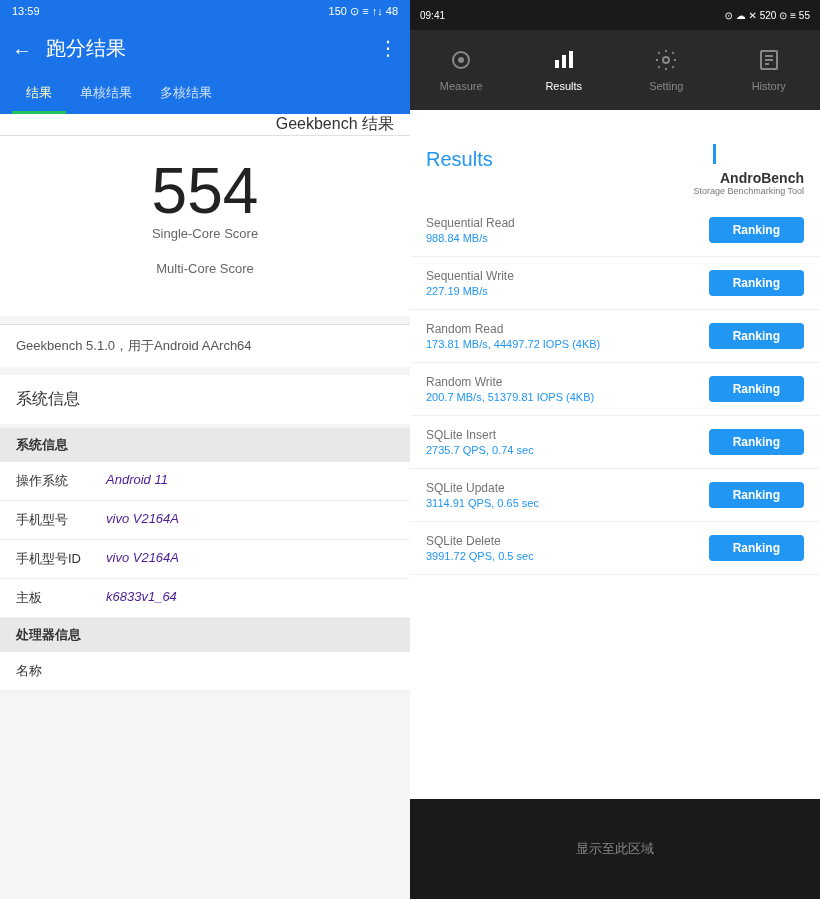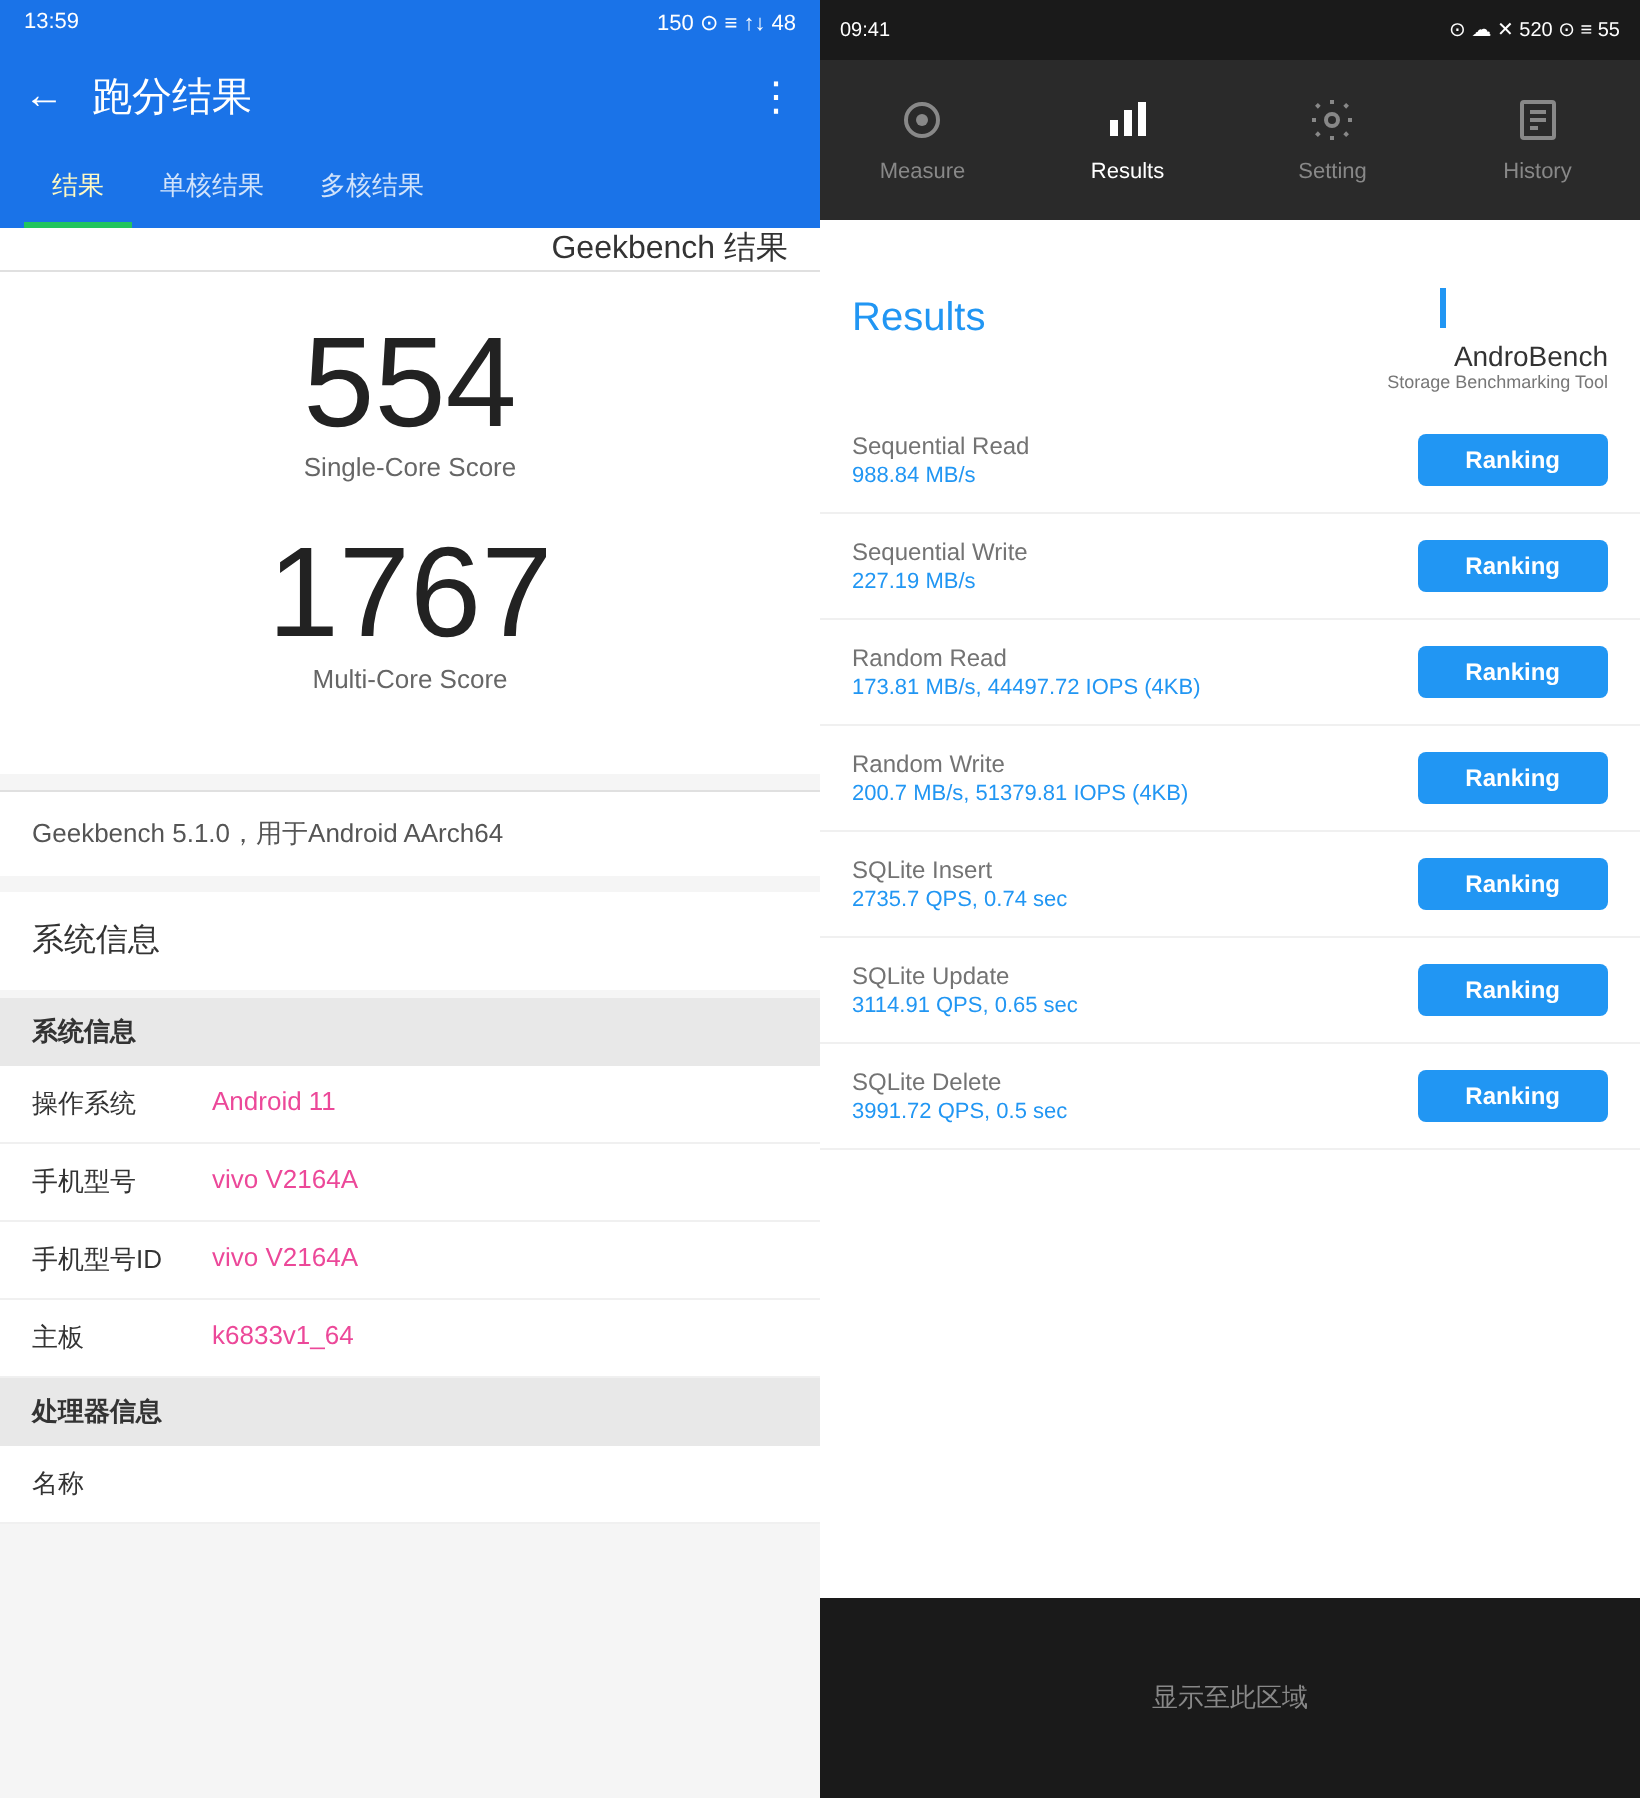--- a/index.html
+++ b/index.html
@@ -150,22 +150,23 @@
       font-size: 13px;
     }
 
     .info-row .key {
       color: #333;
       width: 90px;
       flex-shrink: 0;
     }
 
     .info-row .value {
-      color: #ec4899;
-      flex: 1;
+      color: #4c1d95;
+      flex: 1;
+      font-style: italic;
     }
 
     
     .right-panel {
       width: 410px;
       height: 899px;
       background: #1a1a1a;
       display: flex;
       flex-direction: column;
       overflow: hidden;
@@ -233,21 +234,21 @@
 
     .androbench-logo {
       display: flex;
       flex-direction: column;
       align-items: flex-end;
     }
 
     .androbench-name {
       font-size: 14px;
       color: #333;
-      font-weight: 400;
+      font-weight: 700;
       margin-top: 48px;
     }
 
     .androbench-sub {
       font-size: 9px;
       color: #777;
     }
 
     .androbench-bar {
       width: 3px;
@@ -336,21 +337,20 @@
     <div class="left-tab">单核结果</div>
     <div class="left-tab">多核结果</div>
   </div>
 
   <div class="left-content">
     <div class="geekbench-title">Geekbench 结果</div>
 
     <div class="scores-section">
       <div class="score-main">554</div>
       <div class="score-label">Single-Core Score</div>
-      <div class="score-main">1767</div>
       <div class="score-label">Multi-Core Score</div>
     </div>
 
     <div class="geekbench-version">Geekbench 5.1.0，用于Android AArch64</div>
 
     <div class="system-info-header">系统信息</div>
 
     <div class="info-table">
       <div class="info-section-header">系统信息</div>
       <div class="info-row">

